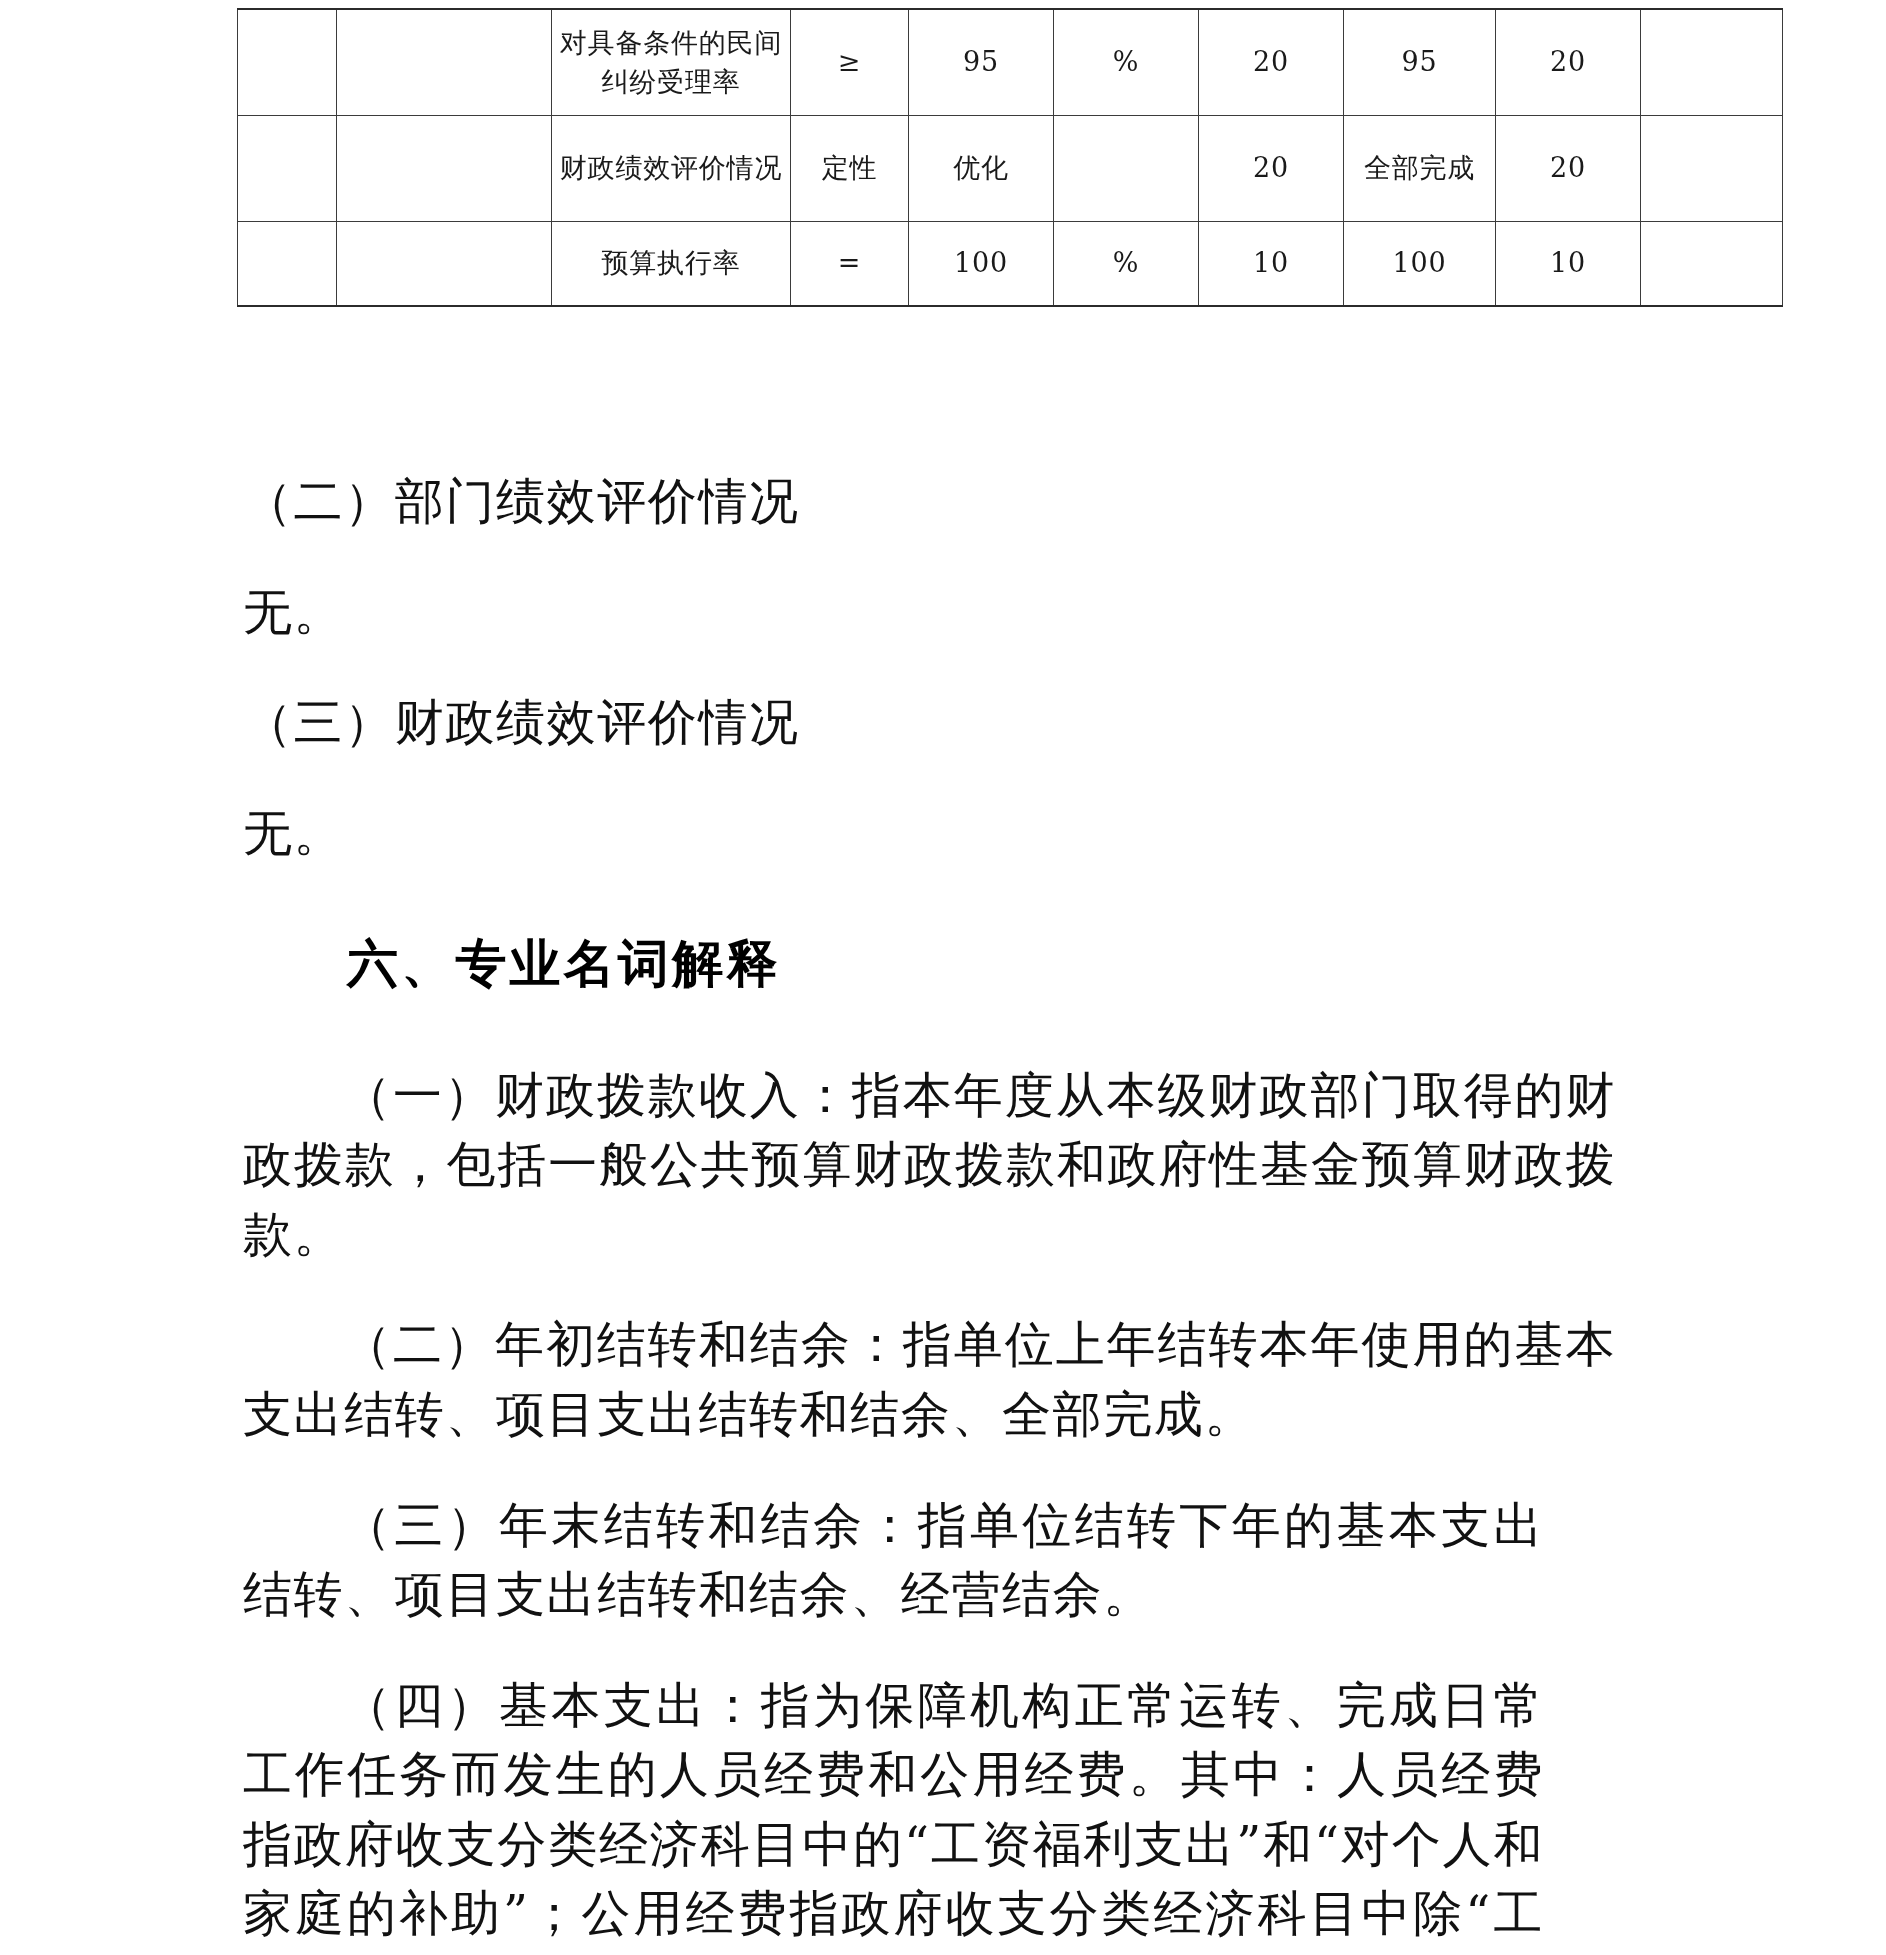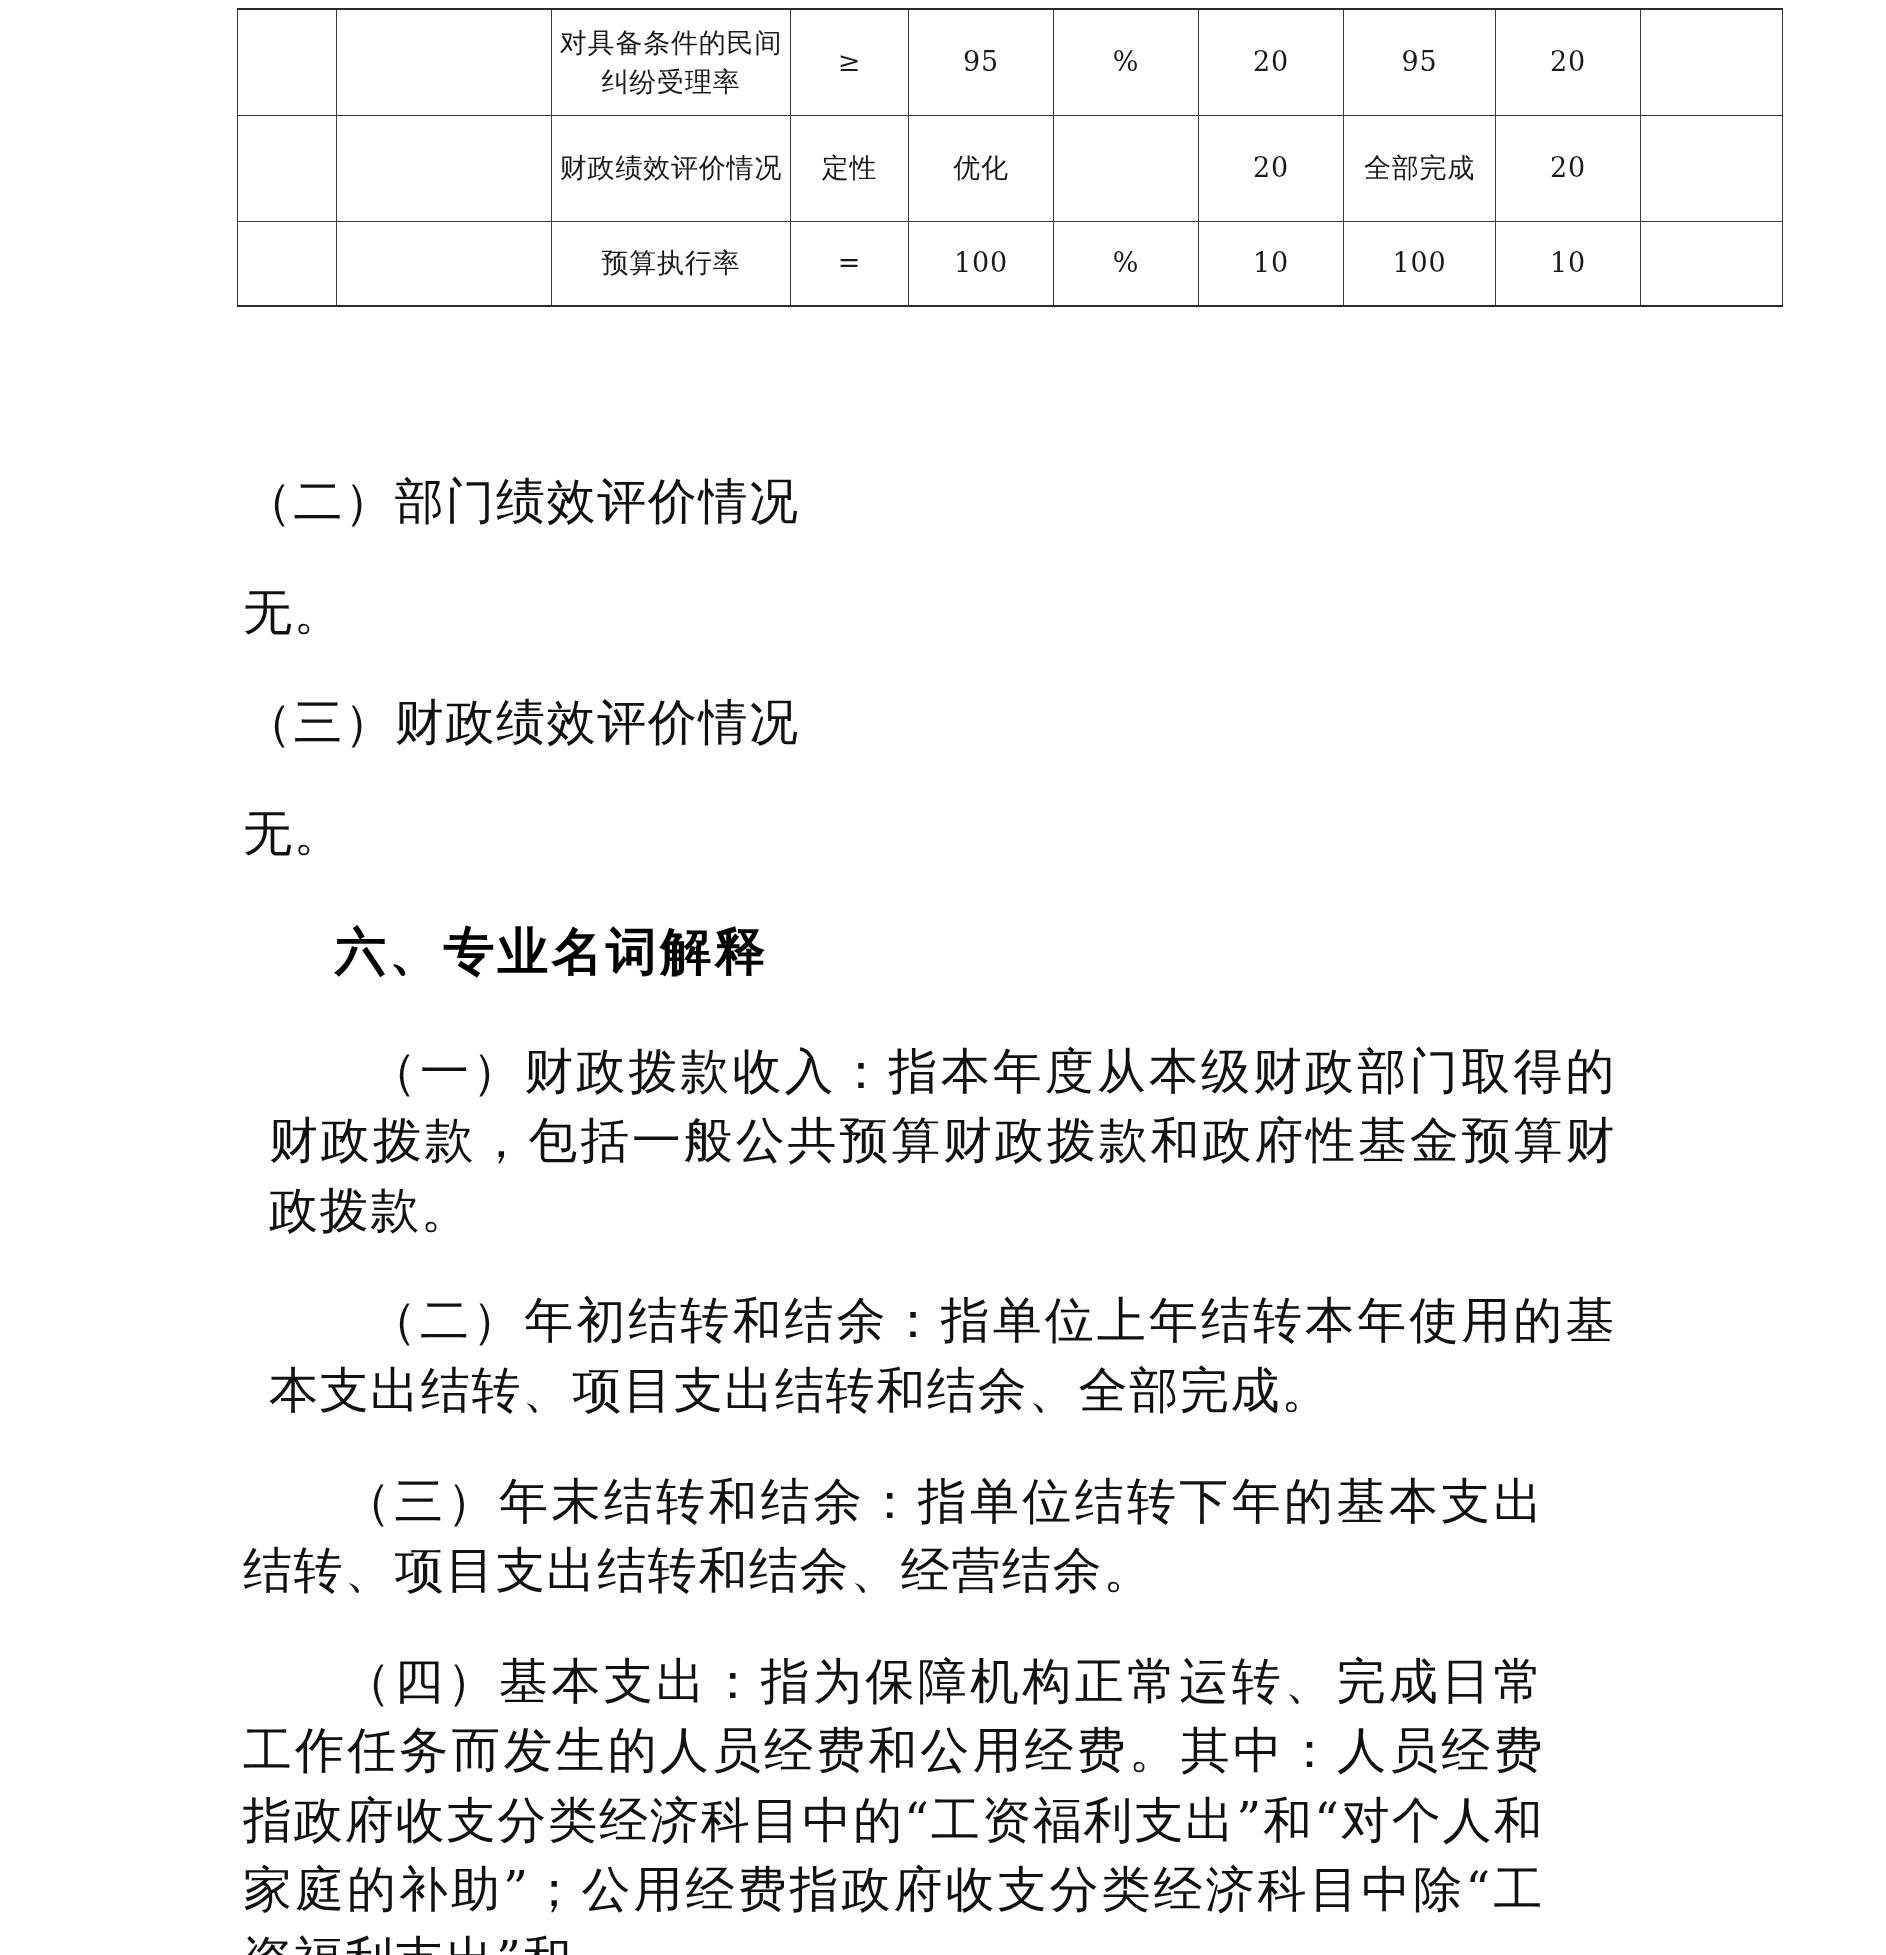--- a/index.html
+++ b/index.html
@@ -93,33 +93,32 @@
     text-align: justify;
     text-justify: inter-ideograph;
   }
   .para.full   { padding-left: 243px; }
 
   
   .para.flow {
     padding-left: 243px;
     padding-right: 76px;
     text-indent: 99px;
-    margin-left: 26px;
   }
   .para.flow-wide {
     padding-left: 243px;
     padding-right: 148px;
     text-indent: 99px;
   }
 
   .spacer-sm { height: 41px; }
   .spacer-md { height: 51px; }
 
   h2.section {
-    margin: 0;
+    margin: 12px;
     padding: 0 12px 0 335px;
     font-family: "DejaVu Sans", "Liberation Sans", sans-serif;
     font-size: 51px;
     font-weight: 700;
     line-height: 1.3;
     letter-spacing: 3.2px;
     color: #000000;
   }
 </style>
 </head>

